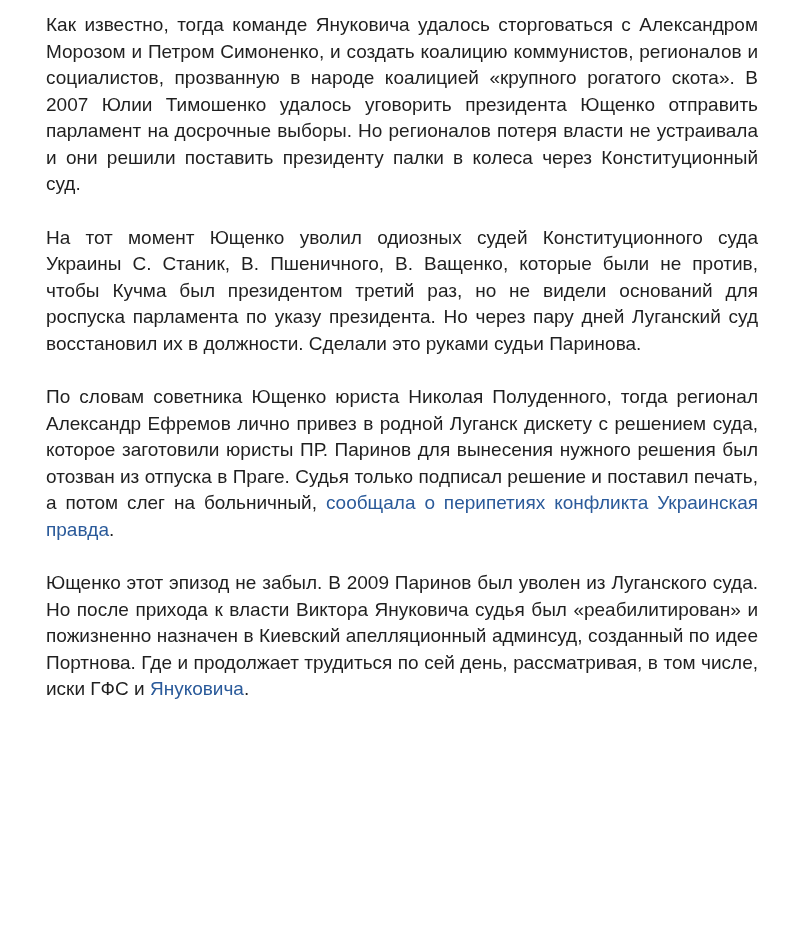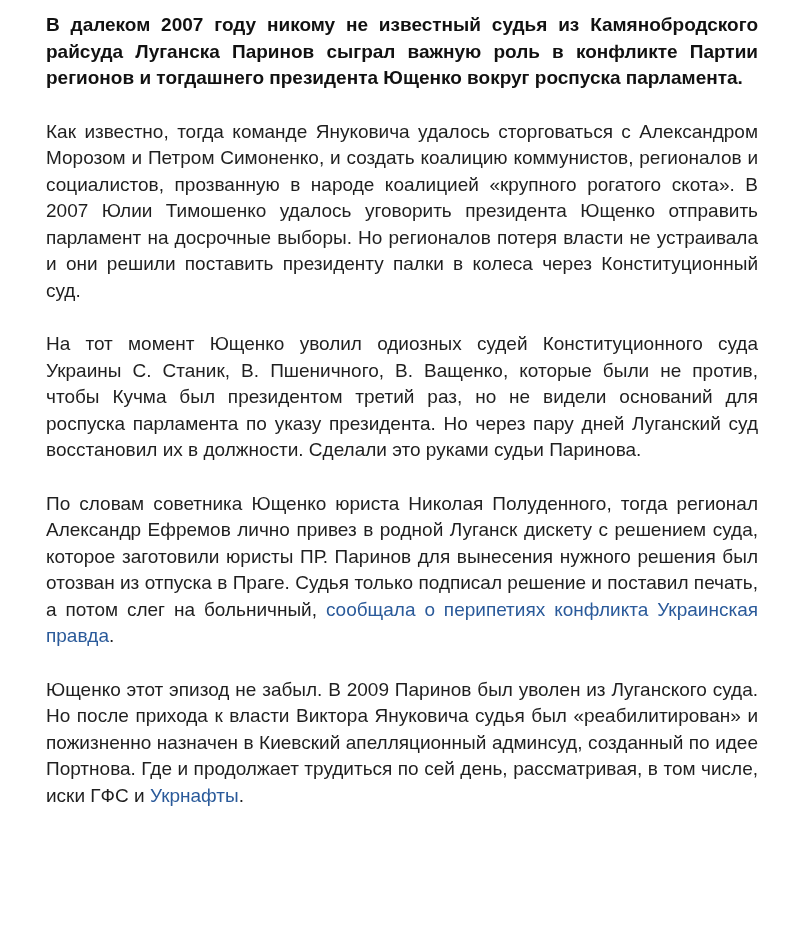--- a/index.html
+++ b/index.html
@@ -33,18 +33,17 @@
     }
     .article a {
       color: #2a5a9a;
       text-decoration: none;
     }
   </style>
 </head>
 <body>
 
 <div class="article">
-  <p class="lead">В далеком 2007 году никому не известный судья из Камянобродского райсуда Луганска Паринов сыграл важную роль в конфликте Партии регионов и тогдашнего президента Ющенко вокруг роспуска парламента.</p>
   <p>Как известно, тогда команде Януковича удалось сторговаться с Александром Морозом и Петром Симоненко, и создать коалицию коммунистов, регионалов и социалистов, прозванную в народе коалицией «крупного рогатого скота». В 2007 Юлии Тимошенко удалось уговорить президента Ющенко отправить парламент на досрочные выборы. Но регионалов потеря власти не устраивала и они решили поставить президенту палки в колеса через Конституционный суд.</p>
   <p>На тот момент Ющенко уволил одиозных судей Конституционного суда Украины С. Станик, В. Пшеничного, В. Ващенко, которые были не против, чтобы Кучма был президентом третий раз, но не видели оснований для роспуска парламента по указу президента. Но через пару дней Луганский суд восстановил их в должности. Сделали это руками судьи Паринова.</p>
   <p><span>По словам советника Ющенко юриста Николая Полуденного, тогда регионал Александр Ефремов лично привез в родной Луганск дискету с решением суда, которое заготовили юристы ПР. Паринов для вынесения нужного решения был отозван из отпуска в Праге. Судья только подписал решение и поставил печать, а потом слег на больничный, </span><a href="#">сообщала о перипетиях конфликта Украинская правда</a><span>.</span></p>
-  <p><span>Ющенко этот эпизод не забыл. В 2009 Паринов был уволен из Луганского суда. Но после прихода к власти Виктора Януковича судья был «реабилитирован» и пожизненно назначен в Киевский апелляционный админсуд, созданный по идее Портнова. Где и продолжает трудиться по сей день, рассматривая, в том числе, иски ГФС и </span><a href="#">Укрнафты</a><span>.</span></p>
+  <p><span>Ющенко этот эпизод не забыл. В 2009 Паринов был уволен из Луганского суда. Но после прихода к власти Виктора Януковича судья был «реабилитирован» и пожизненно назначен в Киевский апелляционный админсуд, созданный по идее Портнова. Где и продолжает трудиться по сей день, рассматривая, в том числе, иски ГФС и </span><a href="#">Януковича</a><span>.</span></p>
 </div>
 
 </body></html>

